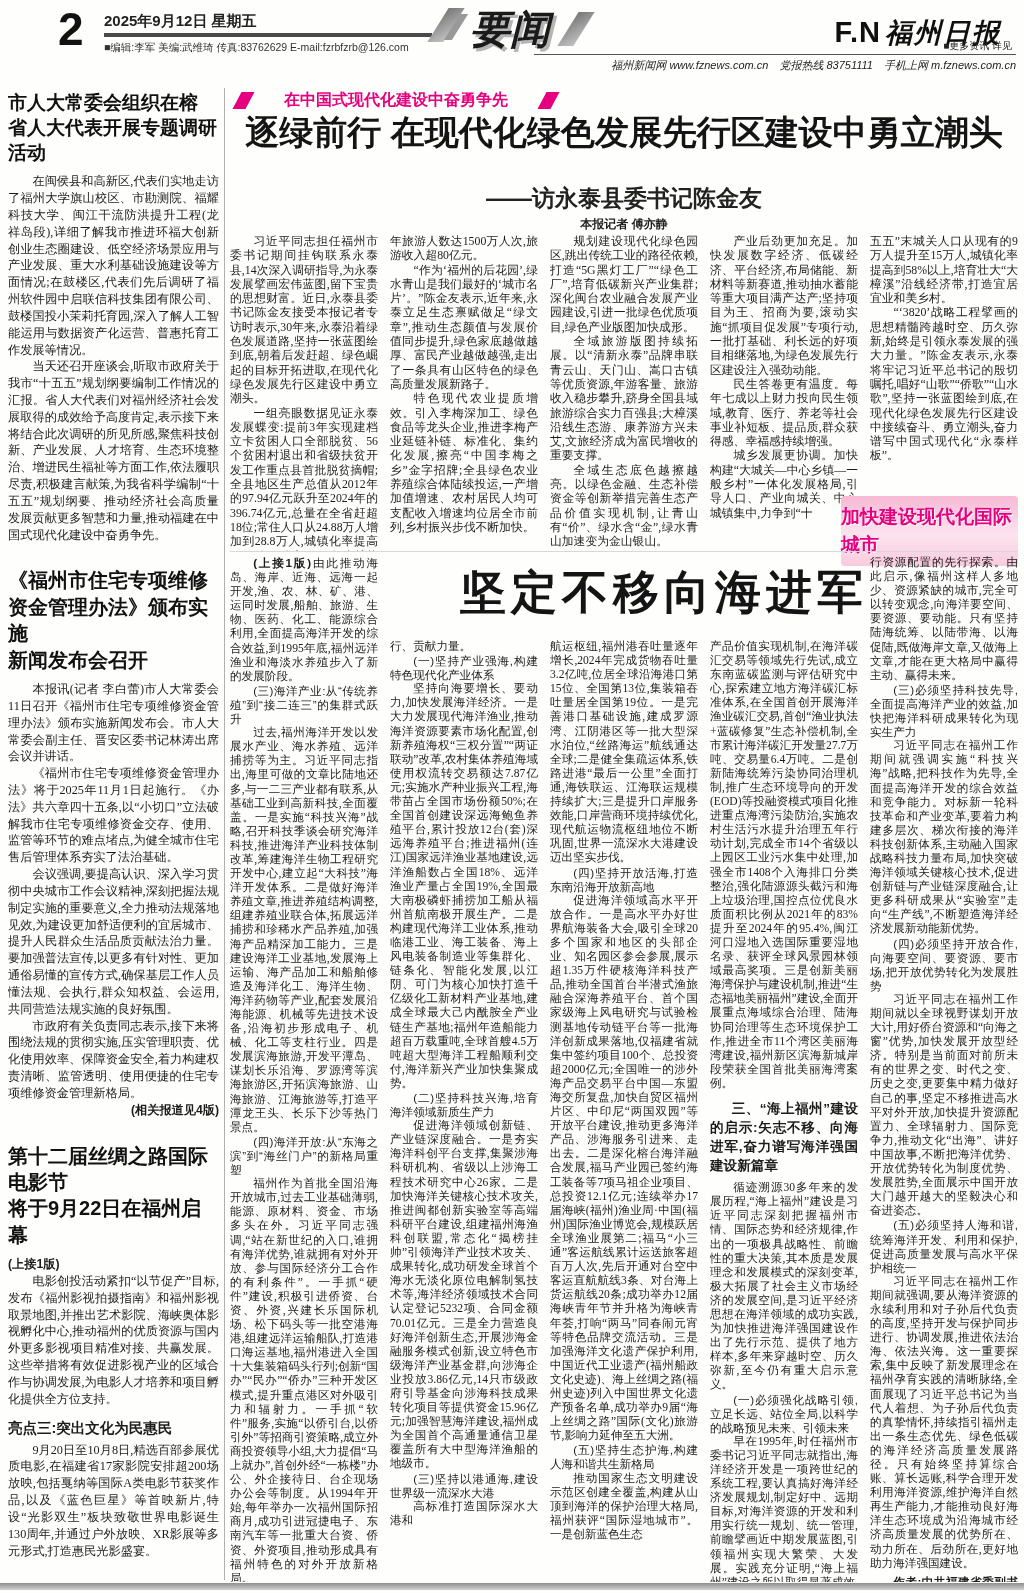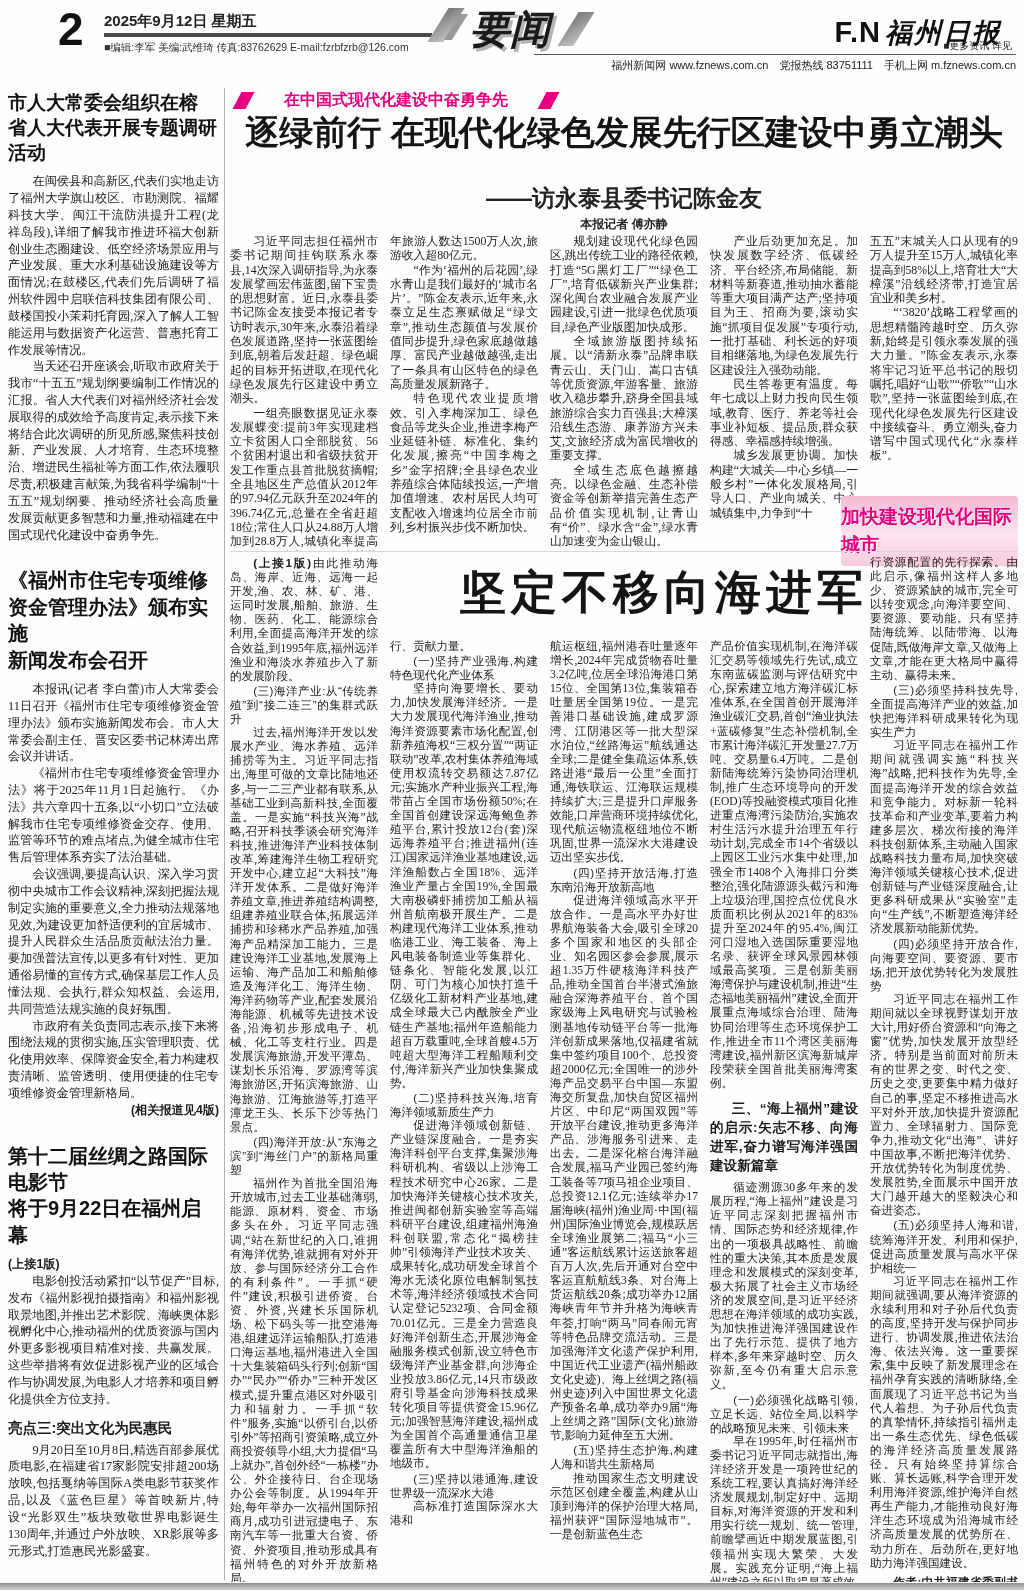--- a/index.html
+++ b/index.html
@@ -17,21 +17,21 @@
   .h-slash{position:absolute;width:16px;height:34px;background:linear-gradient(135deg,#777,#c2c2c2);
            transform:skewX(-32deg);}
   .section-title{position:absolute;left:470px;top:2px;font-family:"Liberation Sans",sans-serif;
            font-weight:900;font-style:italic;font-size:40px;color:#1a1a1a;text-shadow:3px 3px 0 #b5b5b5;}
   .brand{position:absolute;right:23px;top:6px;text-align:right;white-space:nowrap;margin-top:9px;}
   .brand-fn{font-family:"Liberation Sans",sans-serif;font-weight:900;font-size:29px;color:#101010;letter-spacing:1px;}
   .brand-cn{font-family:"Liberation Serif",serif;font-weight:bold;font-size:27px;color:#101010;
             font-style:italic;letter-spacing:2px;}
   .more{position:absolute;right:12px;top:39px;font-family:"Liberation Sans",sans-serif;font-size:10px;color:#222;}
   .info-rule{position:absolute;right:8px;top:54px;width:482px;height:1px;background:#555;}
-  .info{position:absolute;right:8px;top:58px;font-family:"Liberation Sans",sans-serif;font-size:11px;color:#222;}
+  .info{position:absolute;right:8px;top:58px;font-family:"Liberation Sans",sans-serif;font-size:11px;color:#222;font-style:italic;}
   
   #leftcol{position:absolute;left:8px;top:90px;width:211px;height:1488px;overflow:hidden;}
   .v-divider{position:absolute;left:224px;top:88px;width:1px;height:1492px;background:#b0b0b0;}
   .art{margin-bottom:24px;}
   .art-head{font-family:"Liberation Sans",sans-serif;font-weight:900;color:#111;
             white-space:pre-line;line-height:1.32;margin:0 0 8px 0;}
   .art-head.h1{font-size:19px;}
   .art-head.h2{font-size:20px;margin-top:20px;}
   .art-head.h3{font-size:20px;margin-top:14px;}
   .body-text p{margin:0;font-size:12.2px;line-height:1.38;text-align:justify;}

